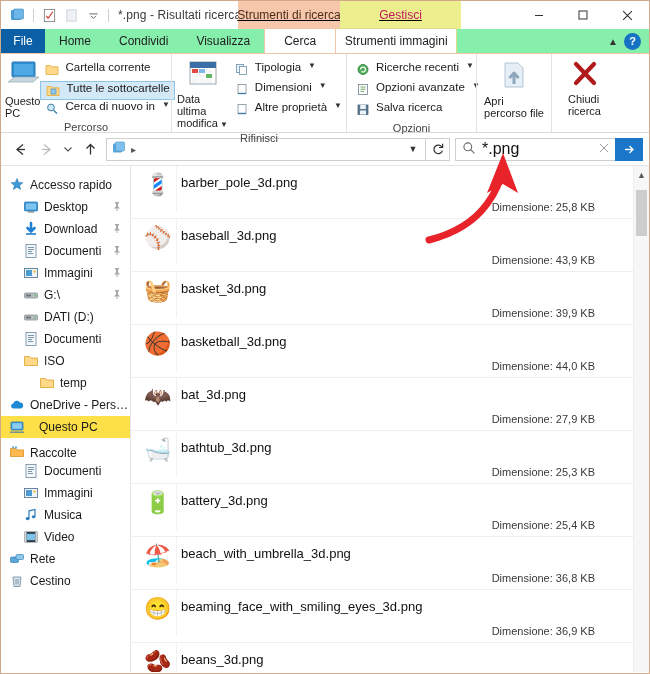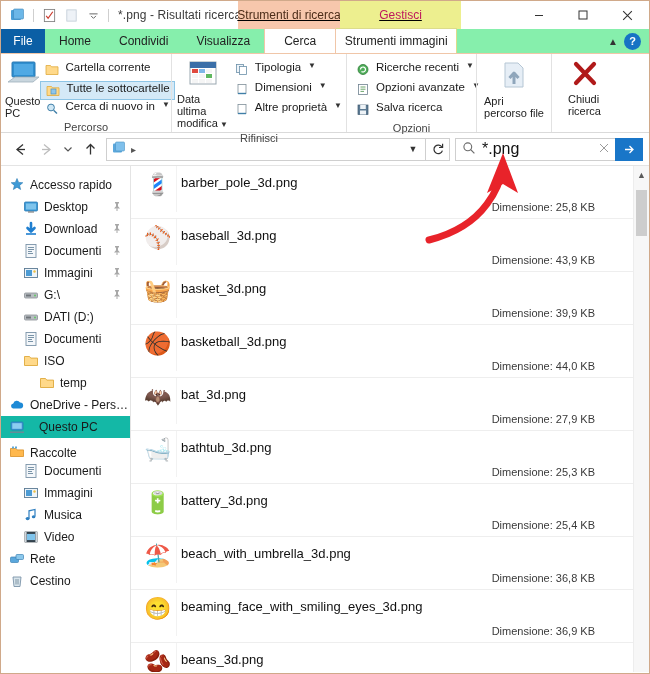--- a/index.html
+++ b/index.html
@@ -149,21 +149,21 @@
   
   .main { display: flex; height: 507px; border-top: 1px solid #e4e4e4; }
   .sidebar {
     width: 130px; background: #fff; border-right: 1px solid #e4e4e4;
     padding-top: 8px; overflow: hidden; position: relative;
   }
   .nav-item {
     display: flex; align-items: center; height: 22px; gap: 5px;
     font-size: 12px; color: #1a1a1a; white-space: nowrap; position: relative;
   }
-  .nav-item.sel { background: #14b8a6; gap: 14px; }
+  .nav-item.sel { background: #fde047; gap: 14px; }
   .nav-item .pin { margin-left: auto; margin-right: 8px; color: #9a9a9a; font-size: 10px; }
   .nav-lbl { overflow: hidden; text-overflow: ellipsis; }
 
   .filelist { flex: 1; background: #fff; position: relative; overflow: hidden; }
   .frow {
     height: 53px; border-bottom: 1px solid #eeeeee;
     display: flex; align-items: flex-start; position: relative;
     padding-top: 4px;
   }
   .ficon {

